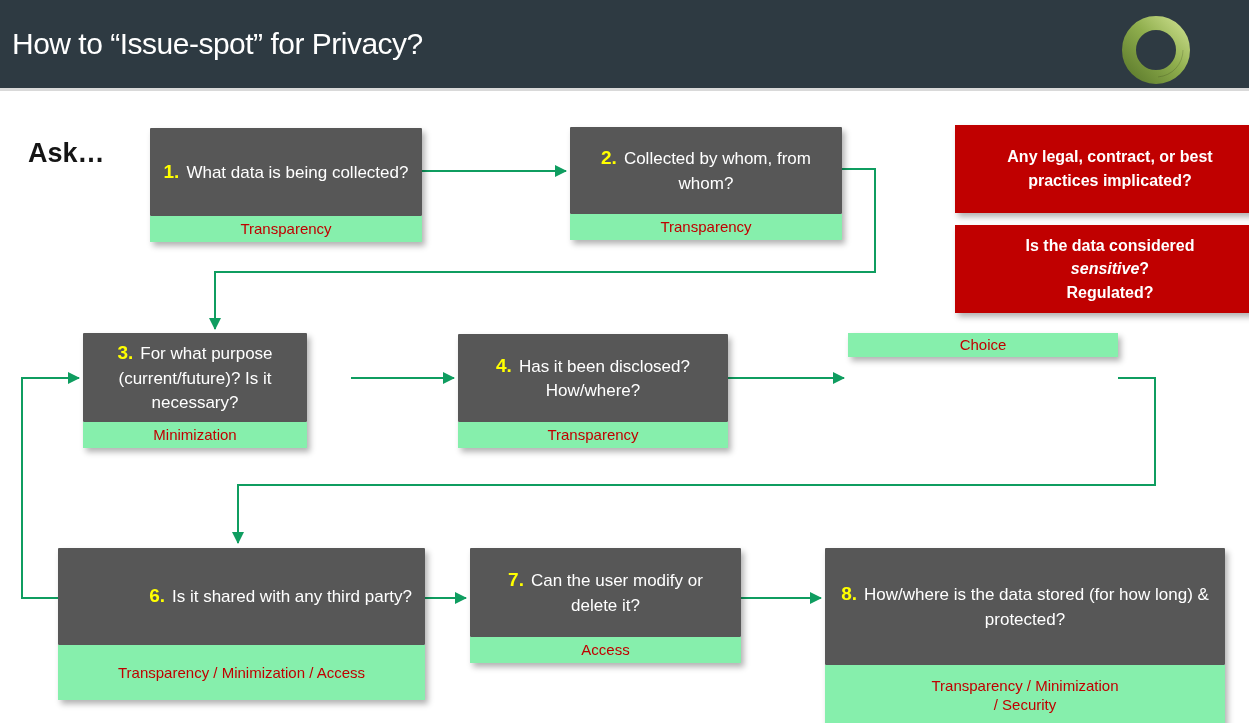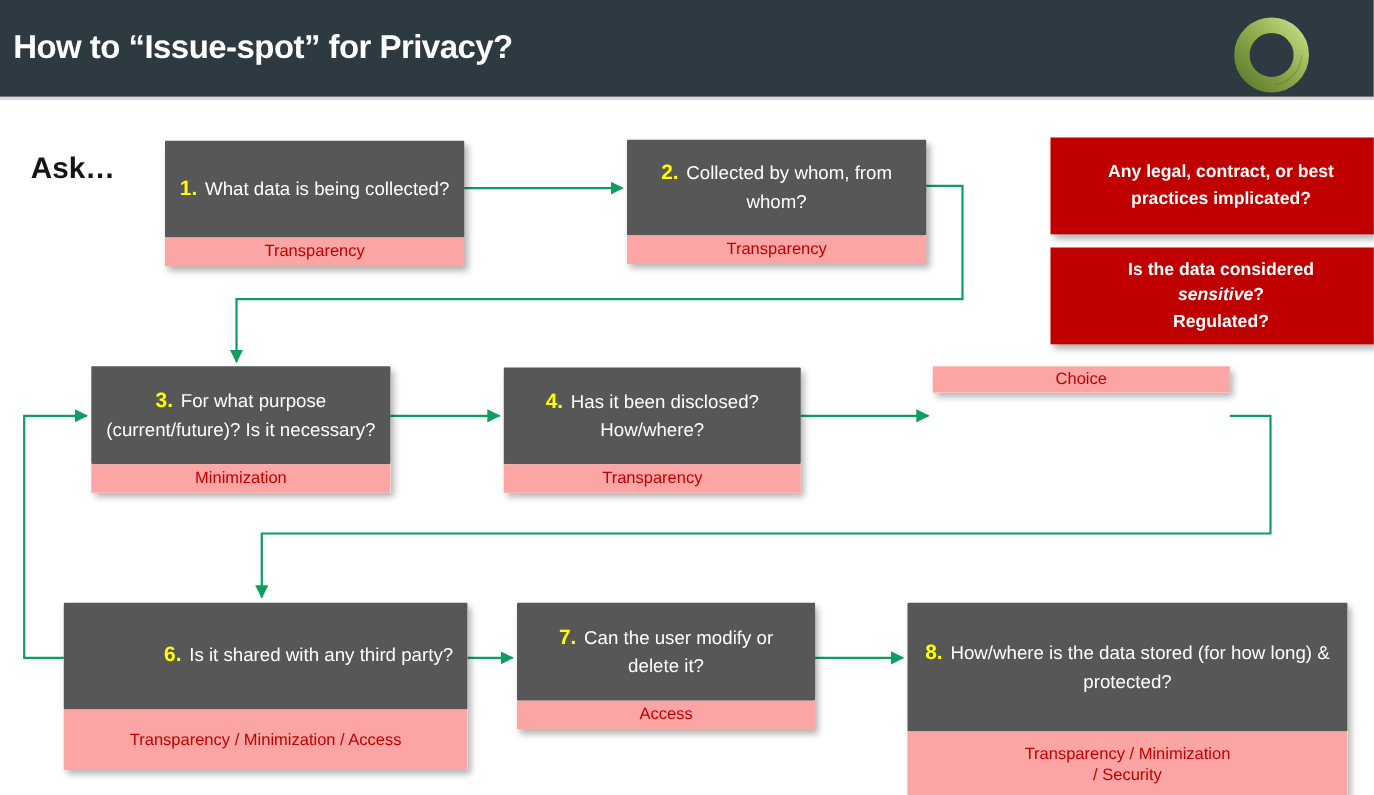--- a/index.html
+++ b/index.html
@@ -11,38 +11,38 @@
   .header{
     position:absolute; left:0; top:0; width:1249px; height:88px;
     background:#2e3a42;
   }
   .header-rule{
     position:absolute; left:0; top:88px; width:1249px; height:3px;
     background:#d9d9d9;
   }
   .title{
     position:absolute; left:12px; top:27px; color:#ffffff;
-    font-size:30px; font-weight:bold; letter-spacing:-0.5px;
+    font-size:30px; font-weight:normal; letter-spacing:-0.5px;
   }
   .logo{ position:absolute; left:1118px; top:12px; }
   
   .ask{
     position:absolute; left:12px; top:138px; color:#151515;
     font-size:27px; font-weight:bold;margin-left:16px;
   }
   
   .qbox{ position:absolute; box-shadow:3px 4px 6px rgba(0,0,0,0.30); }
   .qmain{
     background:#575757; color:#ffffff; display:flex; align-items:center;
     justify-content:center; text-align:center; padding:0 13px;
     font-size:17px; line-height:1.4; border-radius:1px;
   }
   .qnum{ color:#ffff00; font-weight:bold; font-size:19px; margin-right:7px; }
   .qlabel{
-    background:#fca5a5; color:#c00000; font-size:15px; text-align:center;
+    background:#86efac; color:#c00000; font-size:15px; text-align:center;
     display:flex; align-items:center; justify-content:center;
     white-space:pre-line; line-height:1.3;
   }
   
   .note{
     position:absolute; background:#c00000; color:#ffffff; text-align:center;
     display:flex; flex-direction:column; align-items:center; justify-content:center;
     font-size:16px; font-weight:bold; line-height:1.5; padding:0 20px;
     box-shadow:3px 4px 6px rgba(0,0,0,0.30);
   }
@@ -106,21 +106,21 @@
 
   <div class="note" style="left:955px; top:125px; width:270px; height:88px;">
     <div>Any legal, contract, or best practices implicated?</div>
   </div>
   <div class="note" style="left:955px; top:225px; width:270px; height:88px; line-height:1.45;">
     <div>Is the data considered</div>
     <div><span class="italic">sensitive</span><span>?</span></div>
     <div>Regulated?</div>
   </div>
 
-  <div class="qbox" style="left:83px; top:333px; width:272px;">
+  <div class="qbox" style="left:83px; top:333px; width:224px;">
     <div class="qmain" style="height:89px;">
       <div><span class="qnum">3.</span><span>For what purpose (current/future)? Is it necessary?</span></div>
     </div>
     <div class="qlabel" style="height:26px;">Minimization</div>
   </div>
 
   <div class="qbox" style="left:458px; top:334px; width:270px;">
     <div class="qmain" style="height:88px;">
       <div><span class="qnum">4.</span><span>Has it been disclosed? How/where?</span></div>
     </div>

